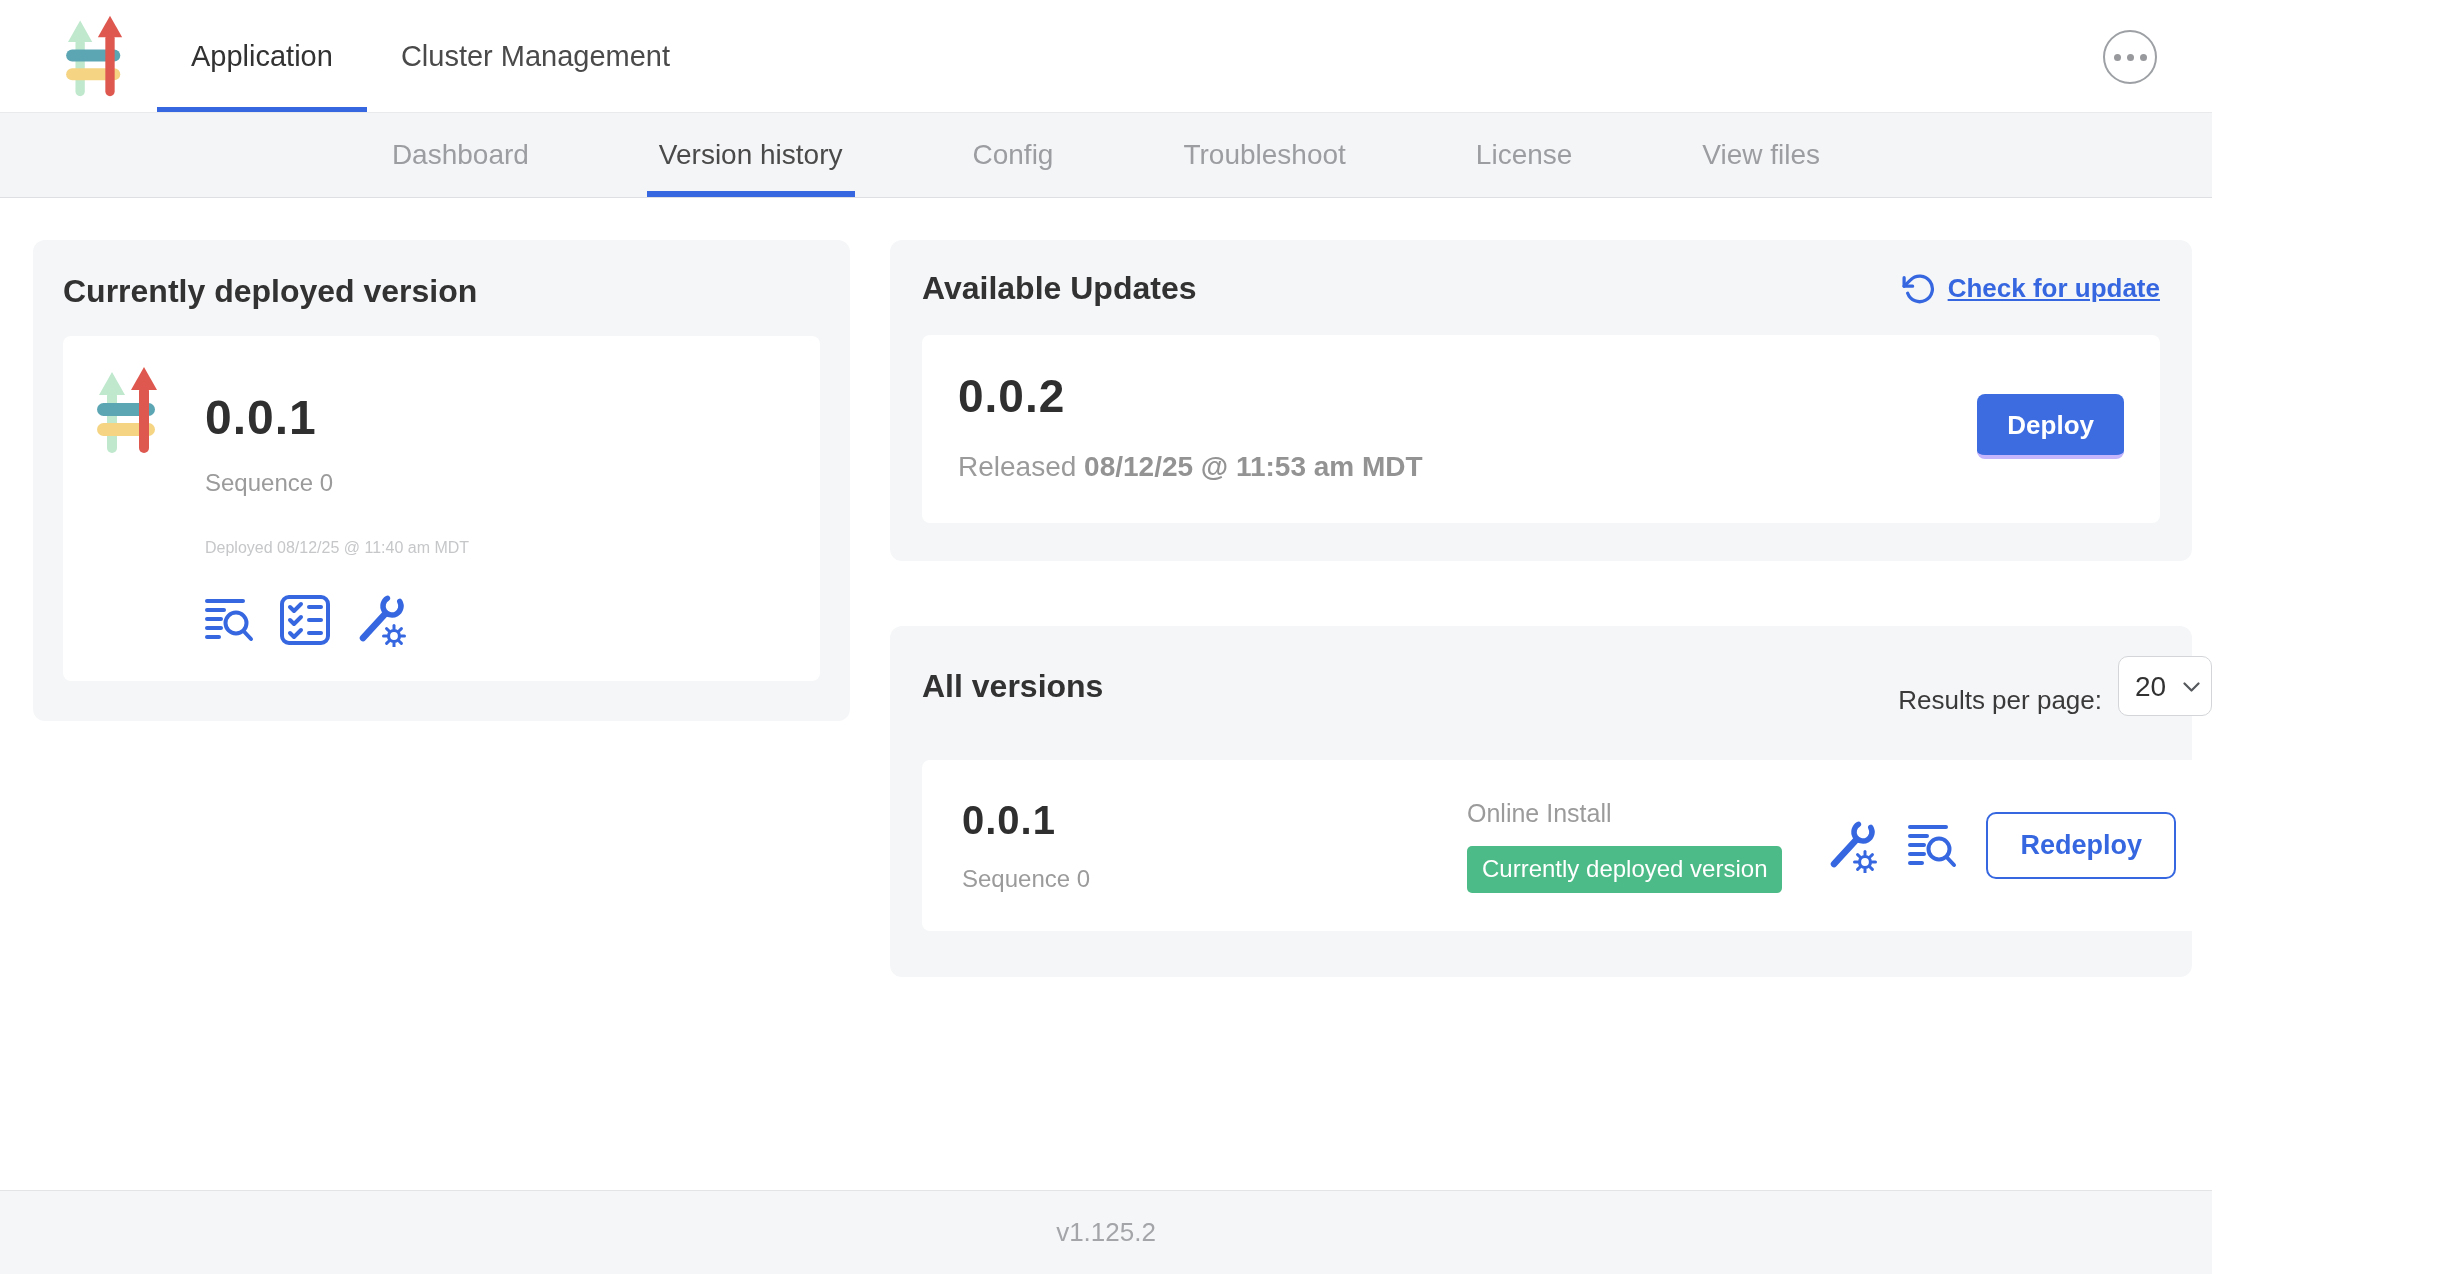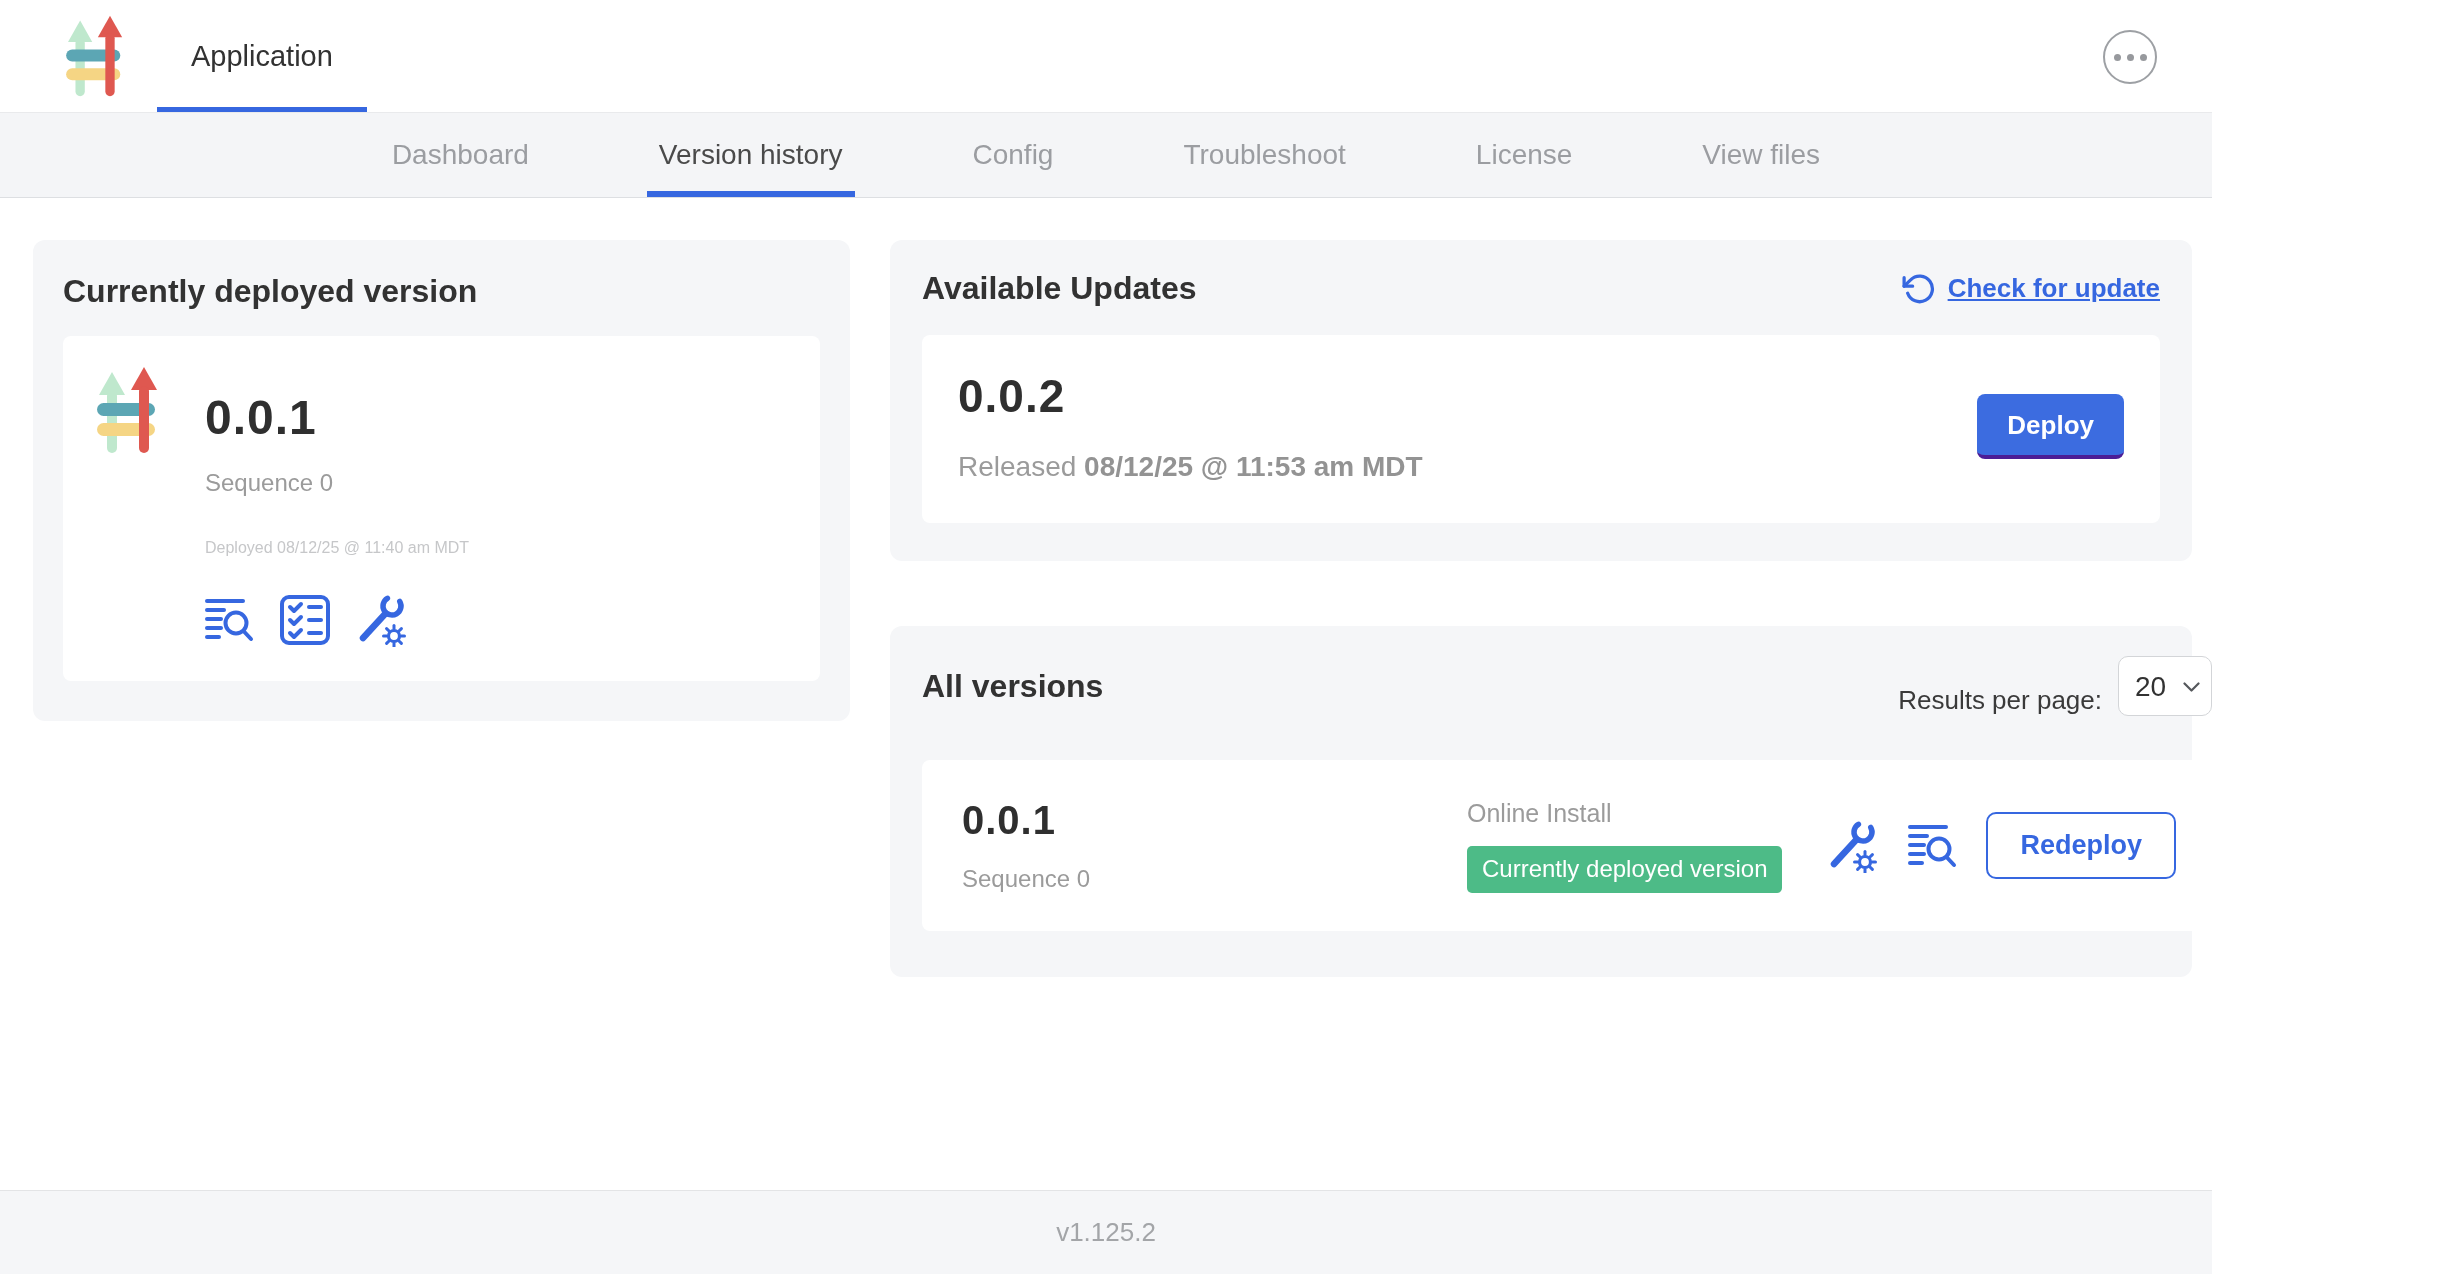--- a/index.html
+++ b/index.html
@@ -73,21 +73,21 @@
 
   
   .updates-card { padding: 30px 32px 38px; }
   .card-head { display: flex; align-items: center; justify-content: space-between; }
   .check-link { display: flex; align-items: center; gap: 12px; cursor: pointer; }
   .check-link span { font-size: 26px; font-weight: bold; color: #3667e0; text-decoration: underline; }
   .update-inner { margin-top: 28px; padding: 34px 36px 40px; display: flex; align-items: center; justify-content: space-between; }
   .rel-line { font-size: 28px; color: #9b9b9b; margin-top: 28px; }
   .rel-line b { color: #939393; }
   .deploy-btn {
-    background: #3c6ce0; border: none; border-bottom: 4px solid #4c1d95; border-radius: 8px;
+    background: #3c6ce0; border: none; border-bottom: 4px solid #c4b5fd; border-radius: 8px;
     color: #fff; font-family: inherit; font-size: 26px; font-weight: bold;
     padding: 16px 30px 14px; cursor: pointer;
   }
 
   
   .allv-card { margin-top: 65px; padding: 30px 32px 46px; }
   .rpp { display: flex; align-items: flex-end; gap: 16px; margin-right: -52px; }
   .rpp-label { font-size: 26px; color: #3a3a3a; }
   .rpp-select-wrap { position: relative; }
   .rpp-select {
@@ -137,20 +137,23 @@
         <rect x="10" y="26" width="10" height="62" rx="5" fill="#bfe8cd"></rect>
         <rect x="0" y="38" width="58" height="13" rx="6.5" fill="#5ca6b4"></rect>
         <rect x="0" y="58" width="58" height="13" rx="6.5" fill="#f5d584"></rect>
         <polygon points="34,25 60,25 47,2" fill="#df5850"></polygon>
         <rect x="42" y="21" width="10" height="67" rx="5" fill="#df5850"></rect>
       </svg>
     </div>
     <div class="htabs">
       <div class="htab active">
         <span>Application</span>
+      </div>
+      <div class="htab">
+        <span>Cluster Management</span>
       </div>
     </div>
     <div class="overflow-btn">
       <span class="dot"></span>
       <span class="dot"></span>
       <span class="dot"></span>
     </div>
   </div>
 
   <div class="subnav">

